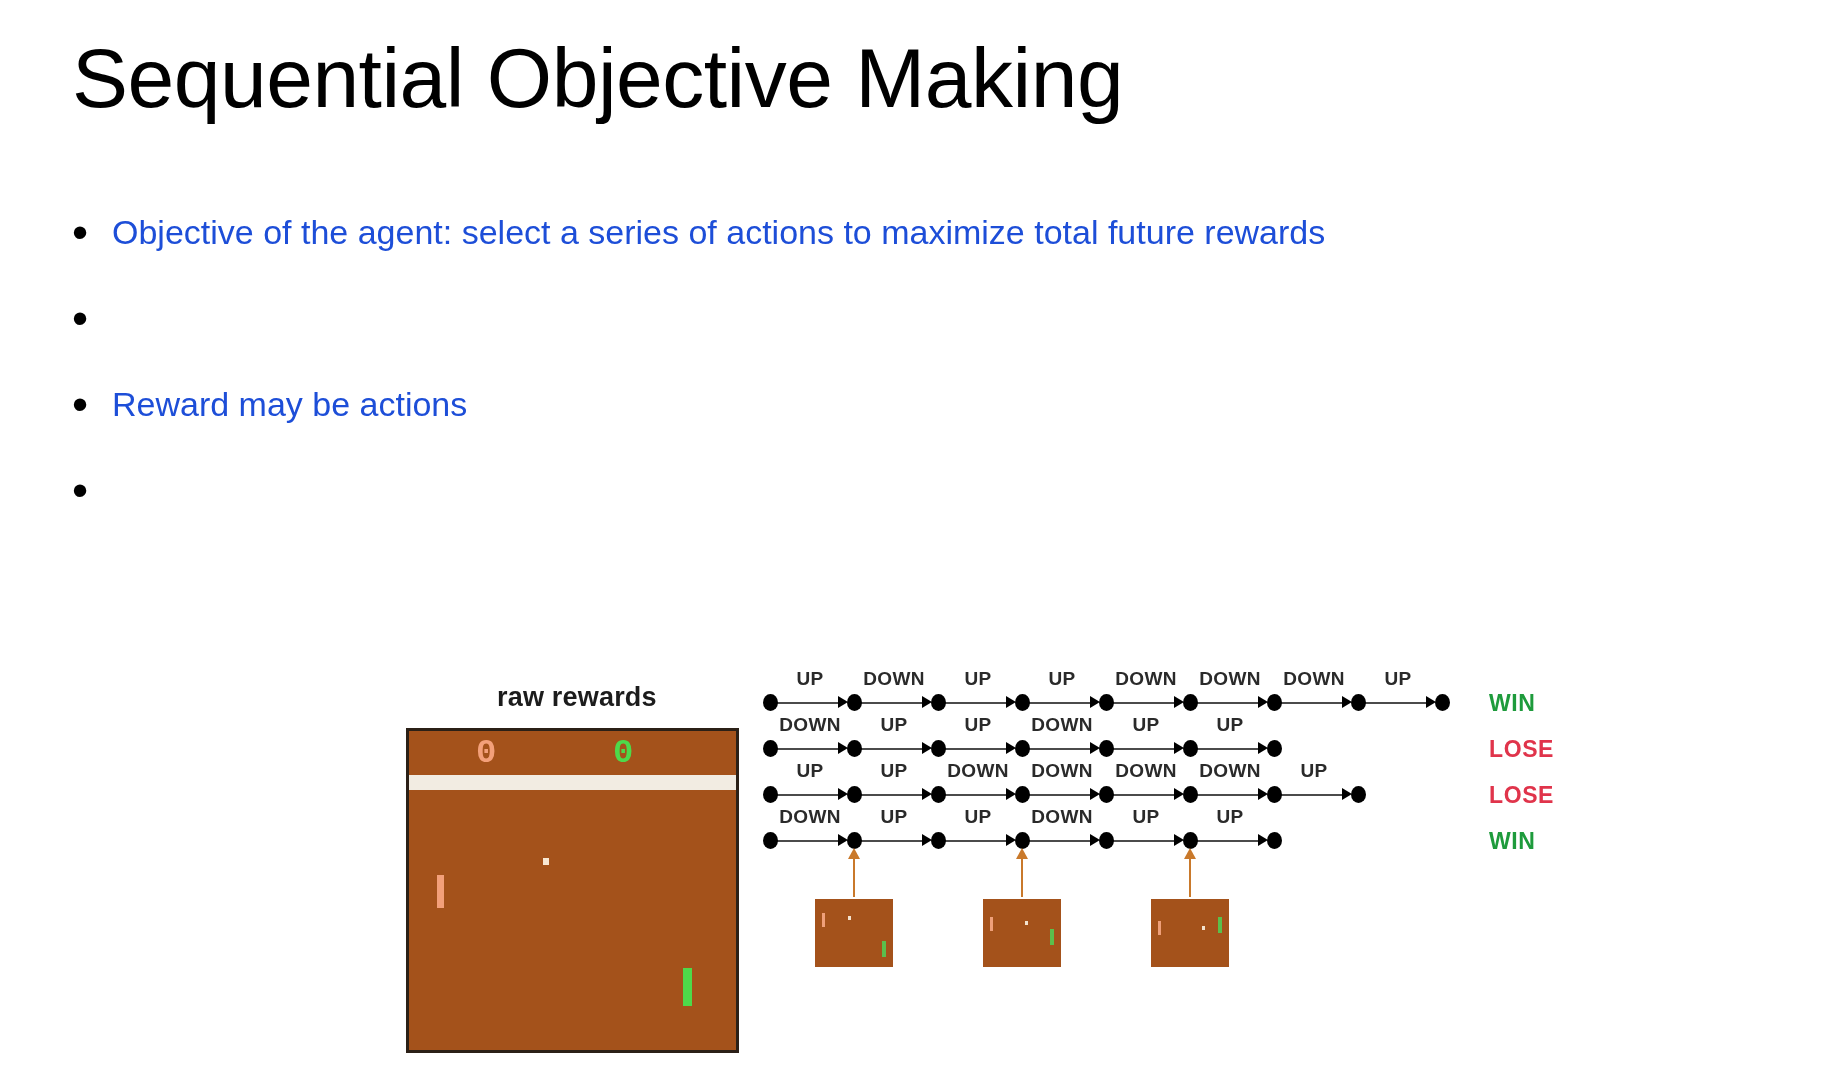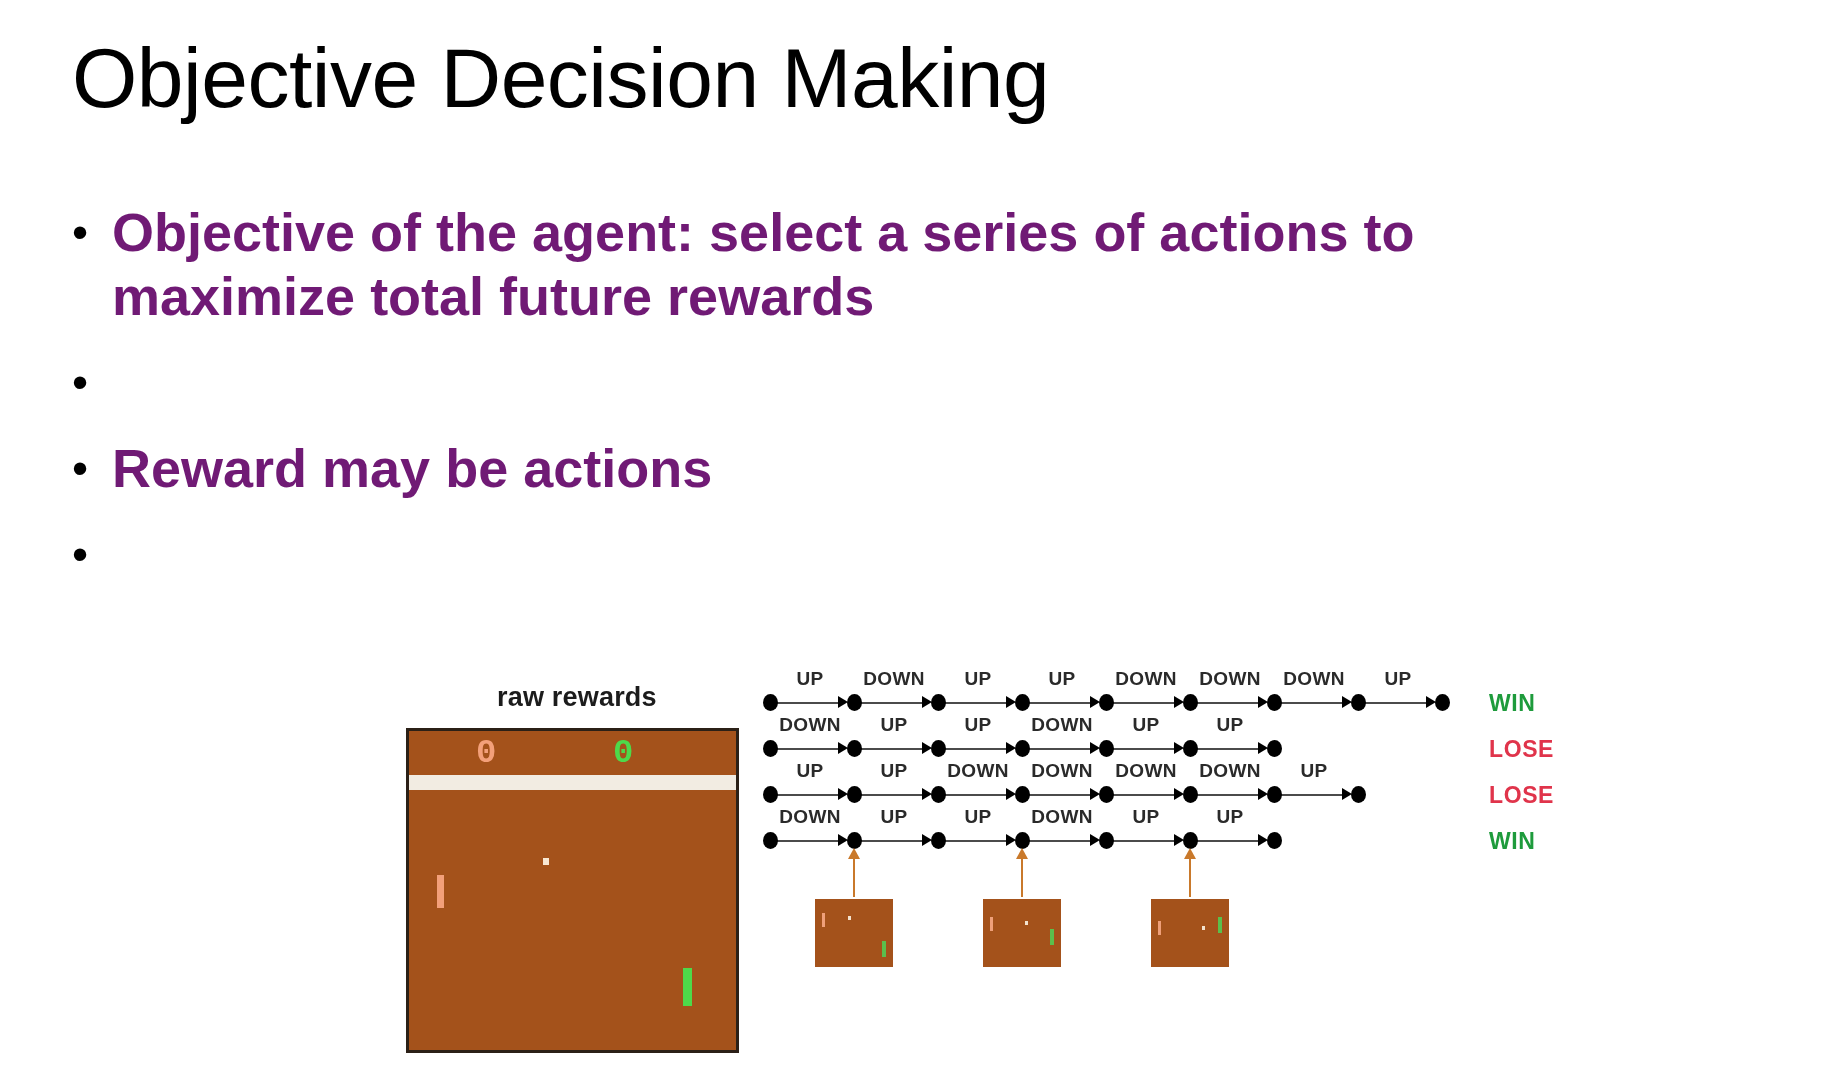--- a/index.html
+++ b/index.html
@@ -43,25 +43,24 @@
   }
   .bullet-marker {
     width: 40px;
     flex: 0 0 40px;
     font-size: 46px;
     line-height: 64px;
     text-align: left;
     color: #000;
   }
   .bullet-text {
-    font-size: 54px;
+    font-size: 34px;
     line-height: 64px;
-    color: #701a75;
+    color: #1d4ed8;
     max-width: 1560px;
-    font-weight: bold;
   }
 
   
   #figure {
     position: absolute;
     left: 0;
     top: 660px;
     width: 1846px;
     height: 420px;
   }
@@ -232,21 +231,21 @@
     width: 0;
     height: 0;
     border-left: 6px solid transparent;
     border-right: 6px solid transparent;
     border-bottom: 11px solid #C9792B;
   }
 </style>
 </head>
 <body>
 
-<div id="slide-title">Objective Decision Making</div>
+<div id="slide-title">Sequential Objective Making</div>
 
 <div id="bullet-list">
 
   <div class="bullet-row">
     <span class="bullet-marker">•</span>
     <span class="bullet-text">Objective of the agent: select a series of actions to maximize total future rewards</span>
   </div>
 
   <div class="bullet-row">
     <span class="bullet-marker">•</span>

